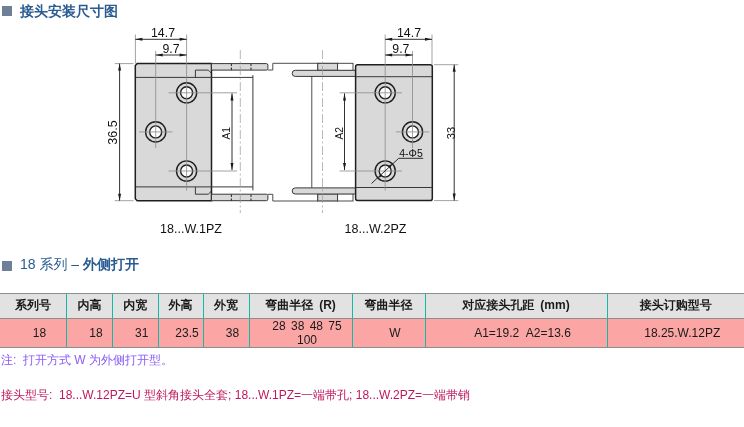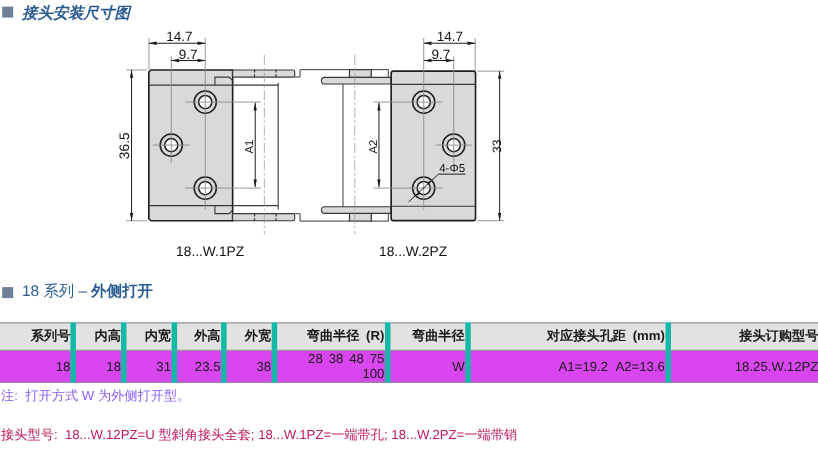--- a/index.html
+++ b/index.html
@@ -1,24 +1,24 @@
 <!DOCTYPE html>
 <html><head>
 <meta charset="utf-8">
 <style>
   html,body{margin:0;padding:0;background:#fff;}
   body{width:744px;height:427px;position:relative;font-family:"Liberation Sans",sans-serif;overflow:hidden;}
   .sq{position:absolute;width:10px;height:10px;background:#6e8097;}
-  .h1t{position:absolute;left:20px;top:3px;font-size:14px;font-weight:bold;color:#2a5b91;letter-spacing:0px;font-style:italic;}
+  .h1t{position:absolute;left:20px;top:3px;font-size:14px;font-weight:bold;color:#2a5b91;letter-spacing:0px;}
   .h2t{position:absolute;left:20px;top:256px;font-size:14px;color:#2a5b91;}
   table{border-collapse:collapse;position:absolute;left:0;top:292.5px;width:744px;table-layout:fixed;}
-  td{border:1px solid #8c8c8c;border-left:none;border-right:none;font-size:12px;text-align:right;color:#1a1a1a;padding:0;}
-  td + td{border-left:5px solid #14b8a6;}
+  td{border:1px solid #8c8c8c;border-left:none;border-right:none;font-size:12px;text-align:center;color:#1a1a1a;padding:0;}
+  td + td{border-left:1px solid #14b8a6;}
   tr.hd td{background:#e2e2e2;font-weight:bold;height:24.5px;}
-  tr.dt td{background:#d946ef;height:18.8px;padding-left:13px;}
+  tr.dt td{background:#fca5a5;height:18.8px;padding-left:13px;}
   .note{position:absolute;left:1px;top:352px;font-size:12px;color:#8b5cf6;}
   .bott{position:absolute;left:1px;top:387px;font-size:12px;color:#be185d;}
   svg{position:absolute;left:0;top:0;}
   text{font-family:"Liberation Sans",sans-serif;fill:#111;}
 </style>
 </head>
 <body>
 
 <div class="sq" style="left:1.5px;top:6px;"></div>
 <div class="h1t">接头安装尺寸图</div>

